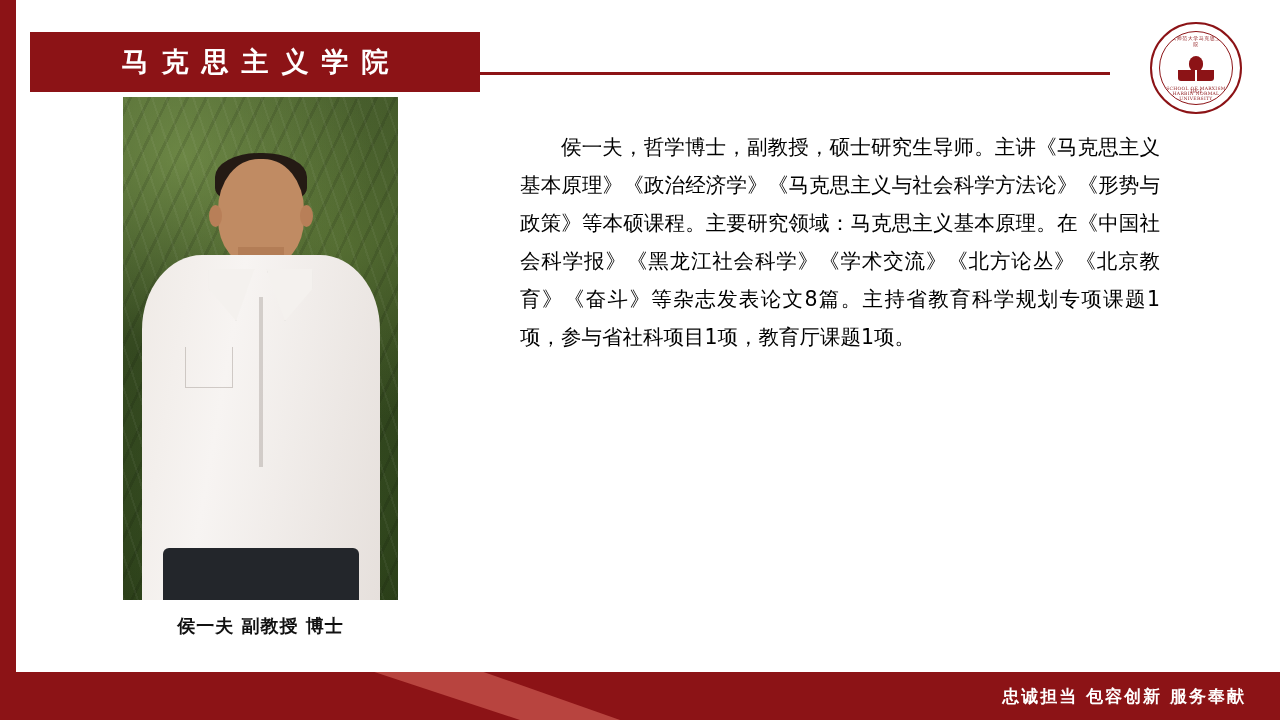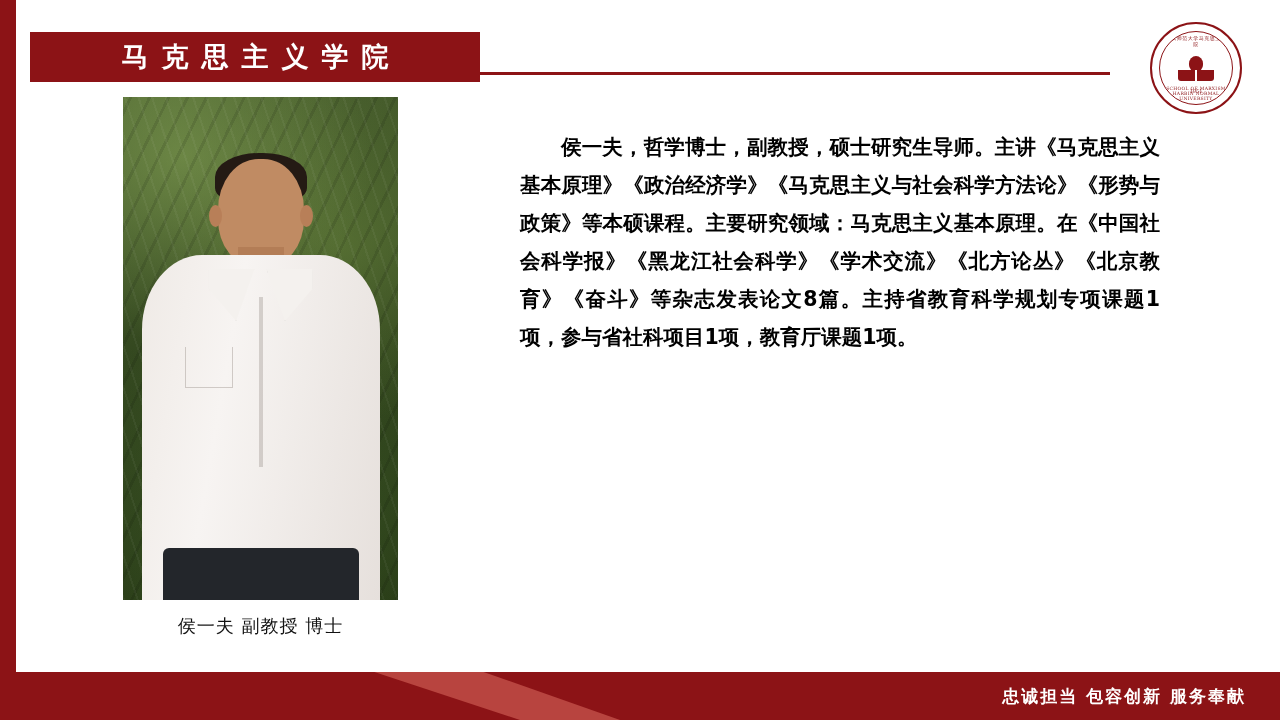--- a/index.html
+++ b/index.html
@@ -24,21 +24,21 @@
     height: 680px;
     background: #8c1316;
   }
 
   
   .header-banner {
     position: absolute;
     left: 30px;
     top: 32px;
     width: 450px;
-    height: 50px;
+    height: 60px;
     background: #8c1316;
     display: flex;
     align-items: center;
     justify-content: center;
   }
   .header-title {
     color: #ffffff;
     font-family: "DejaVu Serif", "Liberation Serif", serif;
     font-size: 27px;
     font-weight: bold;
@@ -277,36 +277,36 @@
   }
 
   
   .photo-caption {
     position: absolute;
     left: 123px;
     top: 614px;
     width: 275px;
     text-align: center;
     font-size: 18px;
-    font-weight: normal;
+    font-weight: bold;
     color: #111111;
     letter-spacing: 1px;
     font-family: "DejaVu Sans", "Liberation Sans", sans-serif;
   }
 
   
   .bio {
     position: absolute;
     left: 520px;
     top: 128px;
     width: 640px;
     color: #000000;
     font-family: "DejaVu Sans", "Liberation Sans", sans-serif;
     font-size: 20.5px;
-    font-weight: bold;
+    font-weight: normal;
     line-height: 38px;
     text-align: justify;
   }
   .bio p {
     margin: 0;
     text-indent: 2em;
   }
 
   
   .footer {

